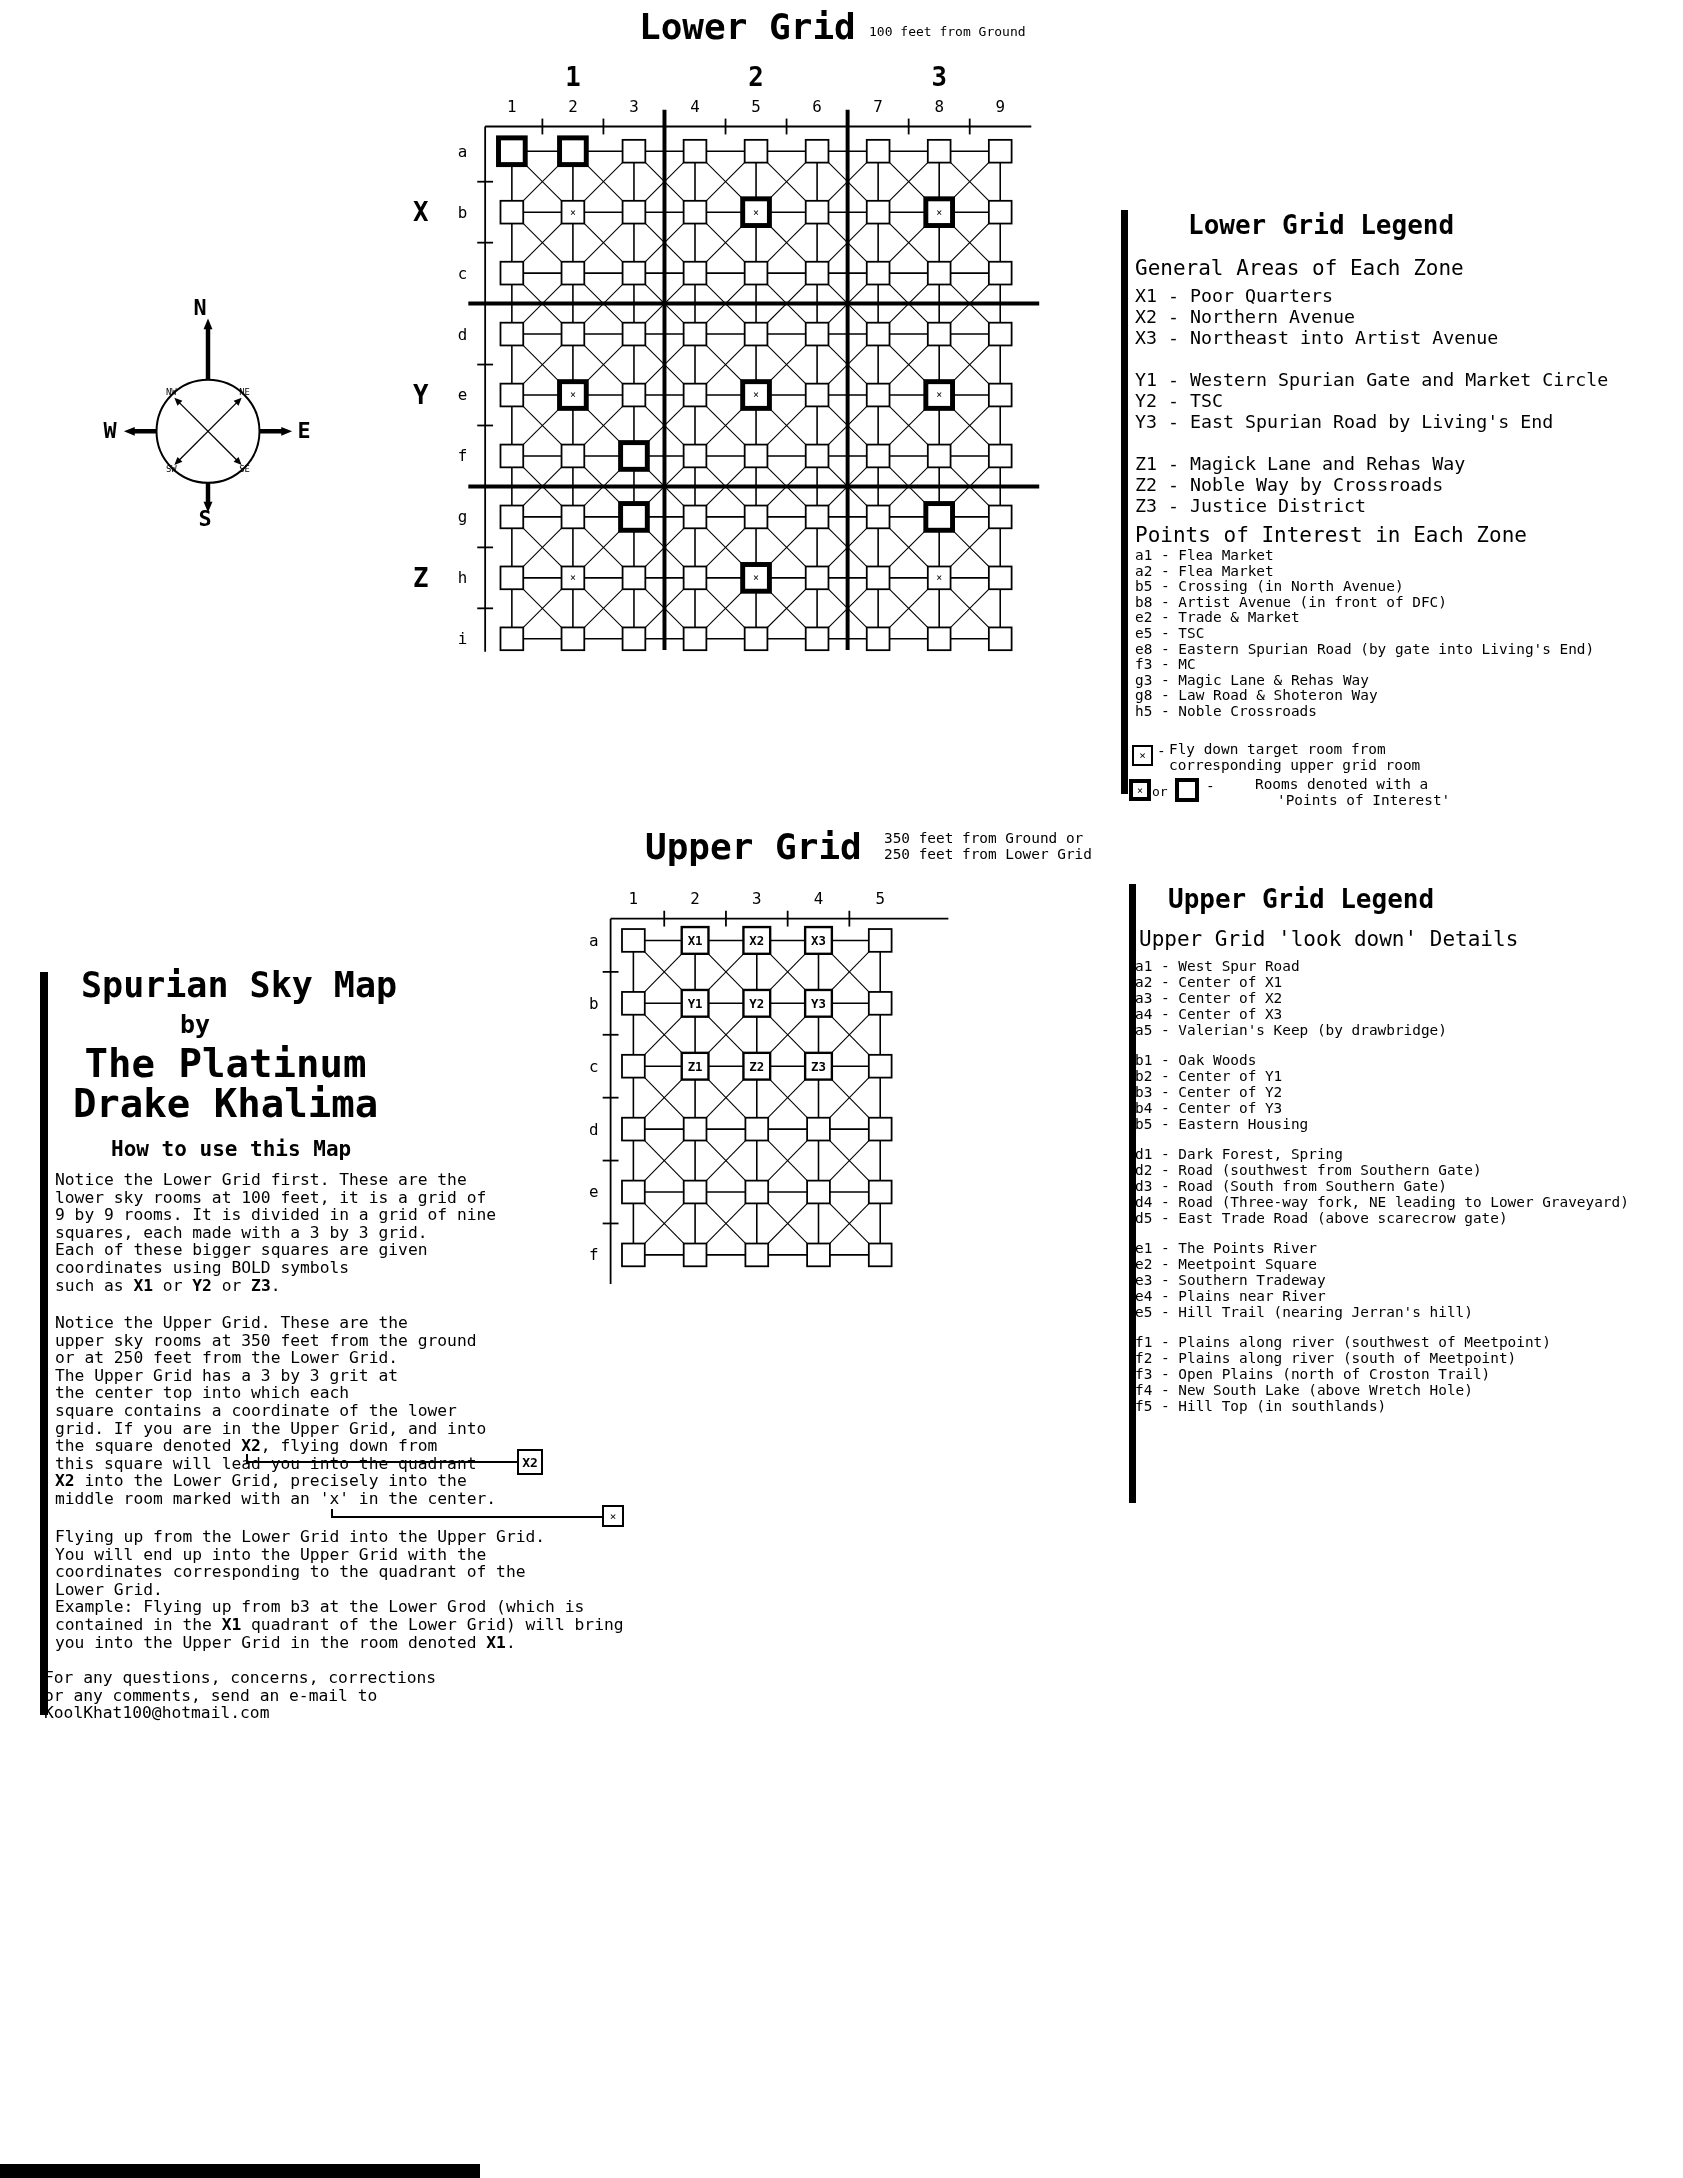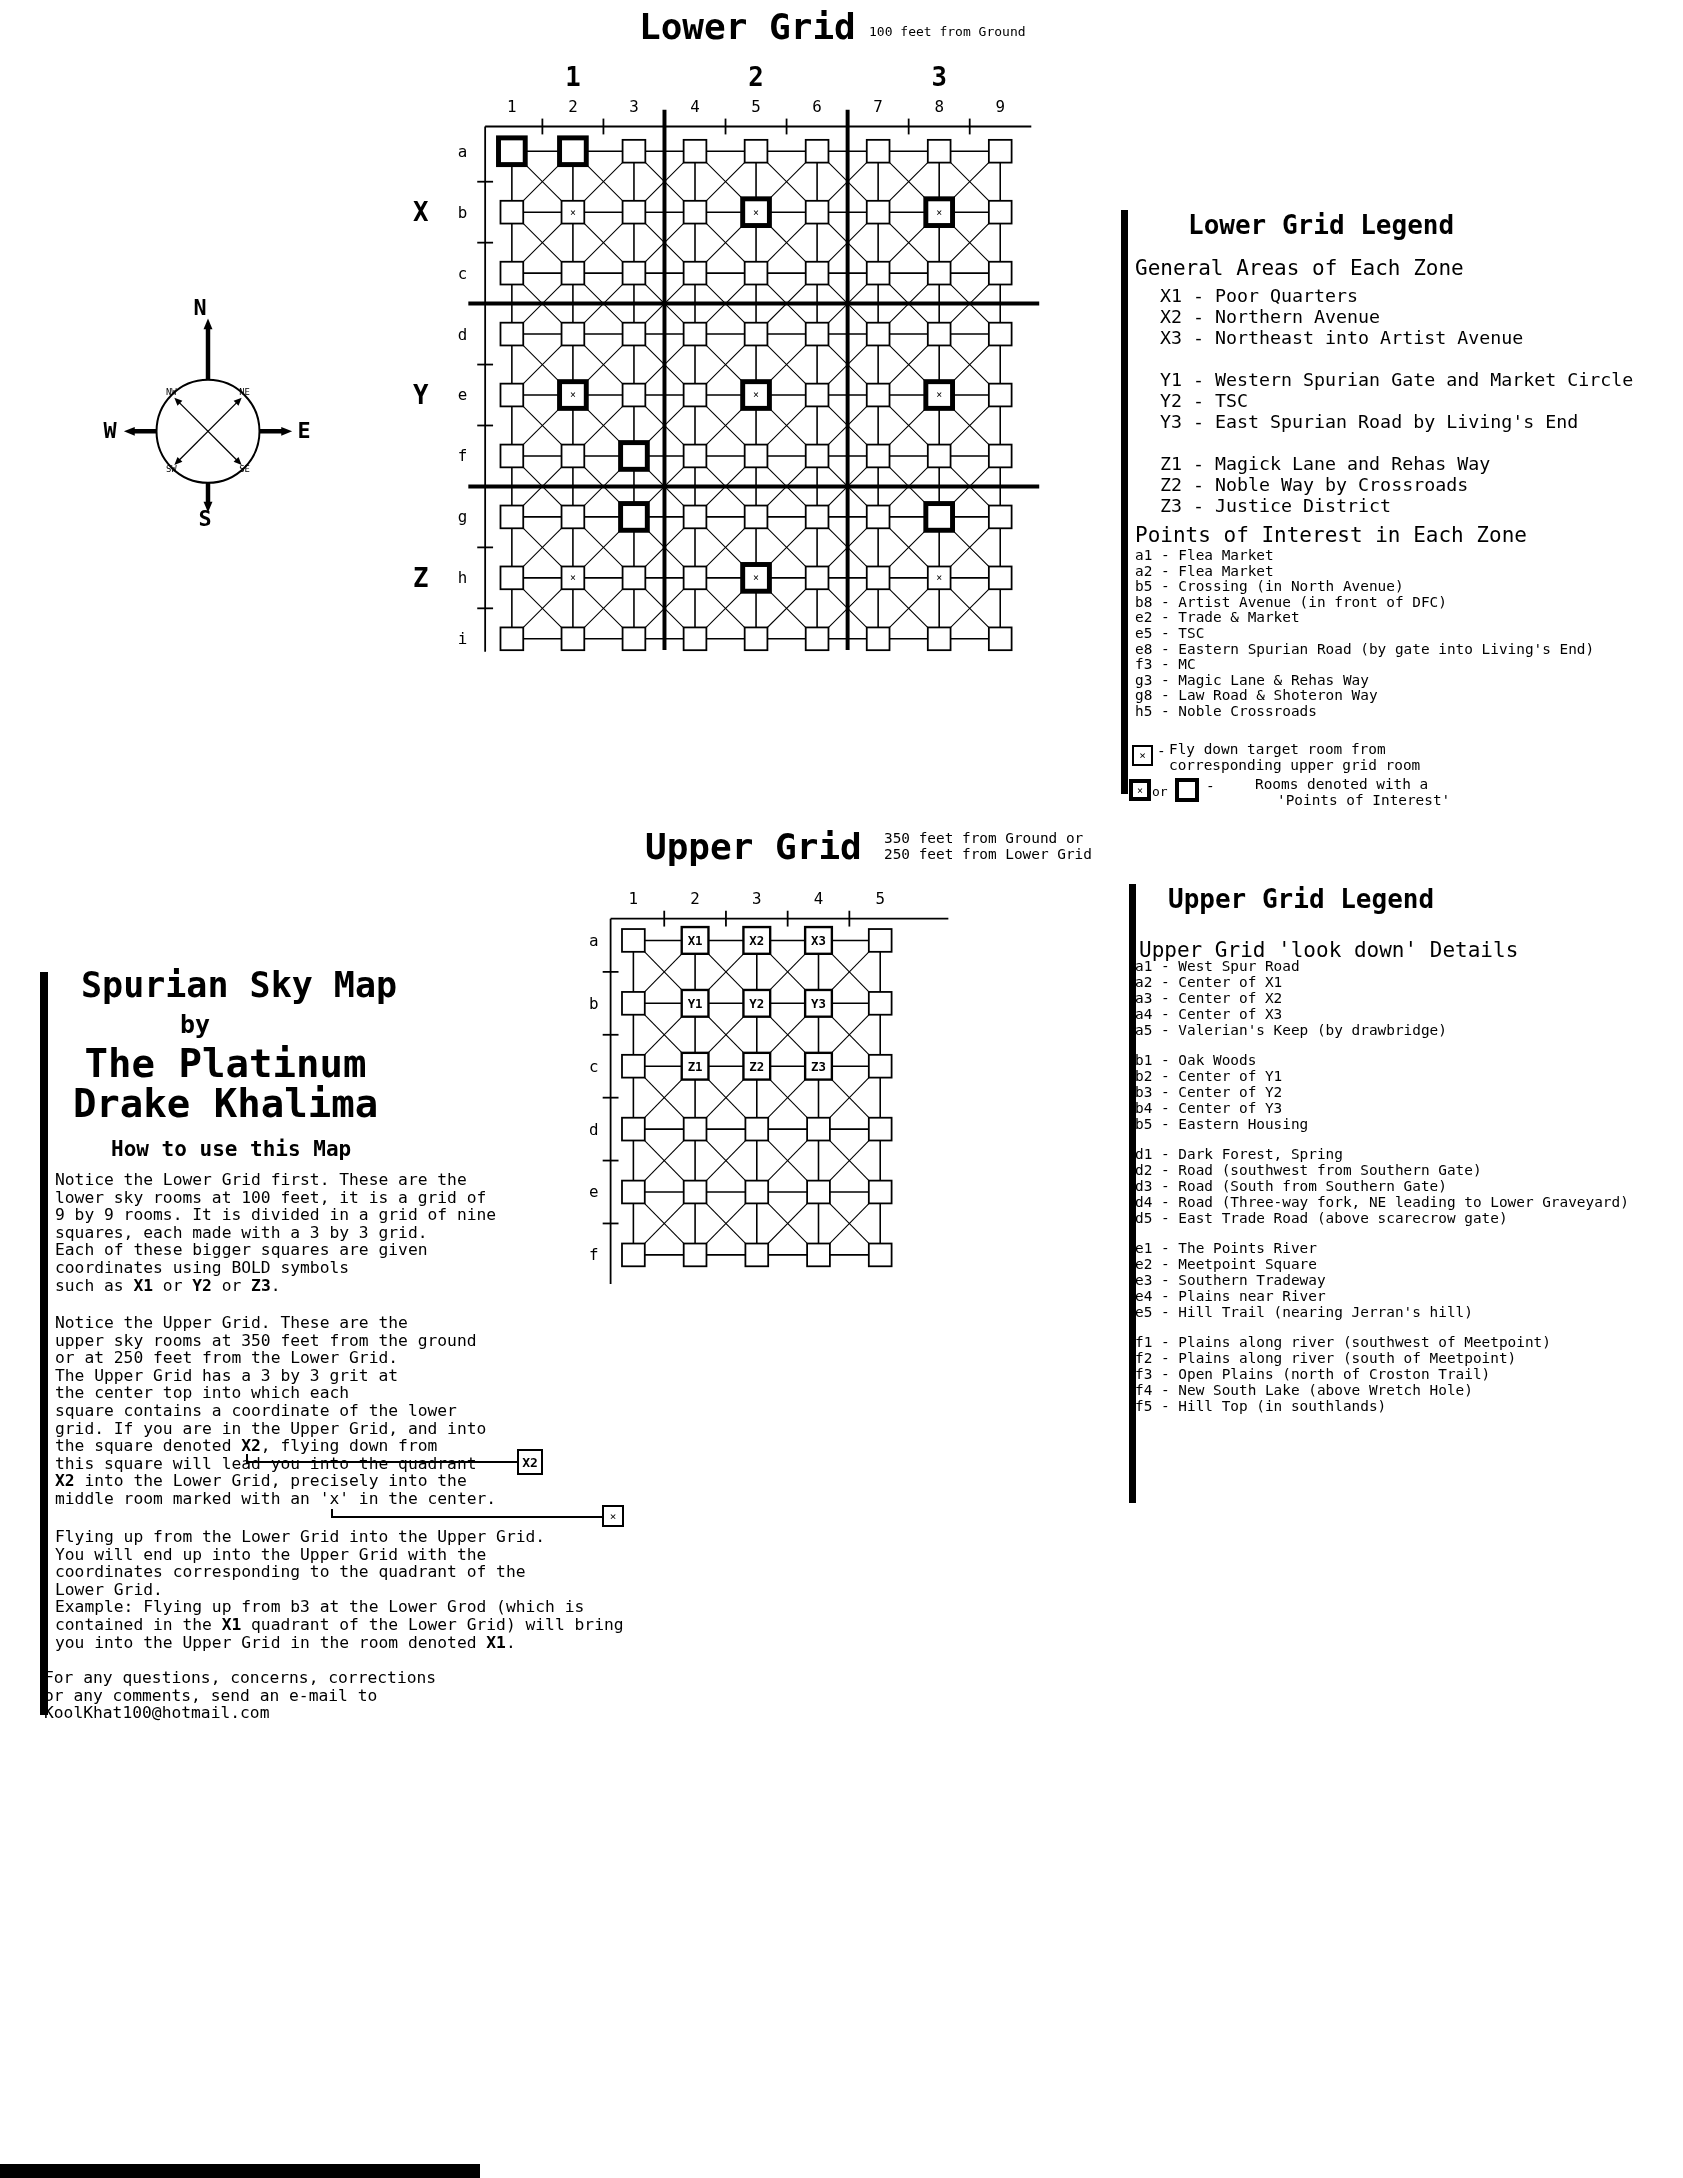--- a/index.html
+++ b/index.html
@@ -7,21 +7,21 @@
           font-family:"DejaVu Sans Mono",monospace;overflow:hidden;}
   .abs{position:absolute;}
   .bold{font-weight:bold;}
   .line{white-space:pre;}
   .vbar{position:absolute;background:#000;}
   .box{position:absolute;background:#fff;border:2px solid #000;display:flex;
        align-items:center;justify-content:center;box-sizing:border-box;}
   .box.thick{border-width:4px;}
   .conn{position:absolute;border-top:2px solid #000;}
   .tick{position:absolute;border-left:2px solid #000;}
-  .zones{font-size:18.3px;line-height:21px;margin-left:25px;}
+  .zones{font-size:18.3px;line-height:21px;}
   .zone-group{margin-bottom:21px;}
   .poi-list{font-size:14.4px;line-height:15.6px;}
   .ul-list{font-size:14.4px;line-height:16px;}
   .ul-group{margin-bottom:14px;}
   .para{font-size:16.3px;line-height:17.6px;}
   .note{font-size:14.4px;line-height:16.3px;}
   svg text{font-family:"DejaVu Sans Mono",monospace;fill:#000;}
 </style>
 </head>
 <body>
@@ -675,21 +675,21 @@
       <text x="25" y="70.5" font-size="16" text-anchor="middle">a</text>
       <text x="25" y="134" font-size="16" text-anchor="middle">b</text>
       <text x="25" y="197.5" font-size="16" text-anchor="middle">c</text>
       <text x="25" y="261" font-size="16" text-anchor="middle">d</text>
       <text x="25" y="324.5" font-size="16" text-anchor="middle">e</text>
       <text x="25" y="388" font-size="16" text-anchor="middle">f</text>
     </svg>
 
   <div class="vbar" style="left:1129px;top:884px;width:7px;height:619px;"></div>
   <div class="abs bold" style="left:1168px;top:884px;font-size:26px;">Upper Grid Legend</div>
-  <div class="abs" style="left:1139px;top:927px;font-size:21px;margin-top:11px;">Upper Grid 'look down' Details</div>
+  <div class="abs" style="left:1139px;top:927px;font-size:21px;">Upper Grid 'look down' Details</div>
   <div id="upper-legend-groups" class="abs ul-list" style="left:1135px;top:958px;">
       <div class="ul-group">
         <div class="line">a1 - West Spur Road</div>
         <div class="line">a2 - Center of X1</div>
         <div class="line">a3 - Center of X2</div>
         <div class="line">a4 - Center of X3</div>
         <div class="line">a5 - Valerian's Keep (by drawbridge)</div>
       </div>
       <div class="ul-group">
         <div class="line">b1 - Oak Woods</div>

